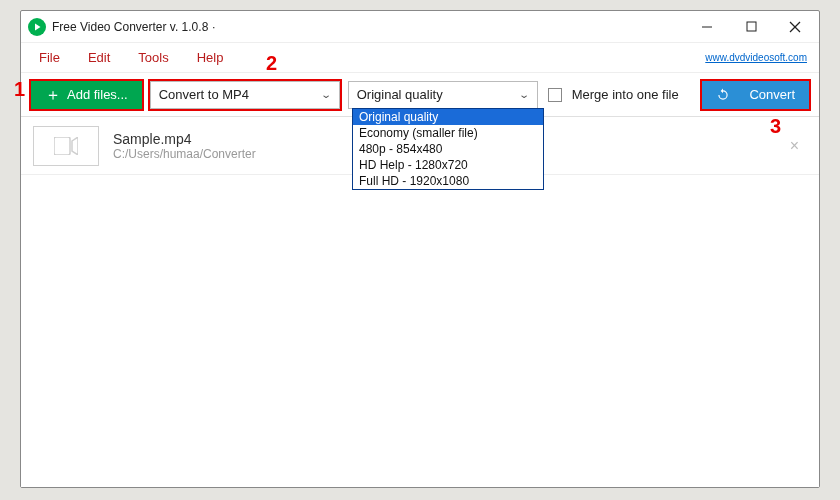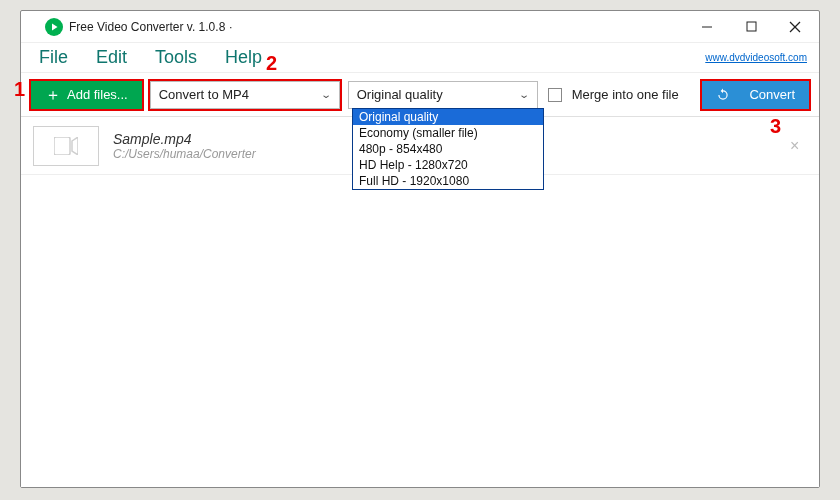--- a/index.html
+++ b/index.html
@@ -1,45 +1,45 @@
 <!DOCTYPE html>
 <html><head>
   <meta charset="utf-8">
   <style>
     * { box-sizing: border-box; margin: 0; padding: 0; font-family: "Segoe UI", Tahoma, sans-serif; }
     body { background: #e5e4e0; width: 840px; height: 500px; overflow: hidden; position: relative; }
     .window { position: absolute; left: 20px; top: 10px; width: 800px; height: 478px; background: #fff; border: 1px solid #888; border-radius: 2px; display: flex; flex-direction: column; }
-    .titlebar { height: 32px; display: flex; align-items: center; padding: 0 2px 0 24px; border-bottom: 1px solid #eee; }
+    .titlebar { height: 32px; display: flex; align-items: center; padding: 0 2px 0 7px; border-bottom: 1px solid #eee; }
     .app-icon { width: 18px; height: 18px; border-radius: 50%; background: #00b050; display: flex; align-items: center; justify-content: center; margin-right: 6px; }
     .app-icon svg { width: 12px; height: 12px; }
     .title-text { font-size: 12px; color: #222; flex: 0 0 auto; }
     .title-spacer { flex: 1; }
     .win-controls { display: flex; }
     .win-btn { width: 44px; height: 30px; display: flex; align-items: center; justify-content: center; font-size: 14px; color: #222; cursor: pointer; }
     .win-btn.close { font-size: 16px; }
     .menubar { height: 30px; display: flex; align-items: center; padding: 0 4px; border-bottom: 1px solid #eee; position: relative; }
-    .menu-item { font-size: 18px; color: #0f766e; padding: 4px 14px; cursor: pointer; }
+    .menu-item { font-size: 13px; color: #b91c1c; padding: 4px 14px; cursor: pointer; }
     .menu-link { margin-left: auto; margin-right: 8px; font-size: 10px; color: #0066cc; text-decoration: underline; cursor: pointer; }
     .toolbar { height: 44px; display: flex; align-items: center; gap: 8px; padding: 6px 10px; border-bottom: 1px solid #e0e0e0; position: relative; }
     .btn-green { background: #00a650; color: #fff; height: 28px; padding: 0 14px; display: flex; align-items: center; gap: 6px; font-size: 13px; cursor: pointer; border: none; }
     .btn-blue { background: #2b8fd6; color: #fff; height: 28px; padding: 0 14px; display: flex; align-items: center; gap: 19px; font-size: 13px; cursor: pointer; border: none; margin-left: auto; }
     .dropdown { height: 28px; border: 1px solid #bbb; background: #fff; display: flex; align-items: center; padding: 0 8px; font-size: 13px; color: #222; cursor: pointer; position: relative; }
     .dd-format { width: 190px; }
     .dd-quality { width: 190px; }
     .dd-label { flex: 1; }
     .dd-chev { color: #555; font-size: 10px; transform: scaleX(1.4); }
     .checkbox-wrap { display: flex; align-items: center; gap: 10px; font-size: 13px; color: #222; cursor: pointer; margin-left: 2px; }
     .checkbox-box { width: 14px; height: 14px; border: 1px solid #888; background: #fff; }
     .hl-red { outline: 2px solid #e60000; outline-offset: 0px; }
     .annot { position: absolute; color: #e60000; font-weight: 700; font-size: 20px; font-family: Arial, sans-serif; pointer-events: none; z-index: 50; }
     .dd-list { position: absolute; left: 352px; top: 108px; width: 192px; border: 1px solid #063a8a; background: #fff; z-index: 40; }
     .dd-opt { font-size: 12px; color: #111; padding: 1px 6px; }
     .dd-opt.selected { background: #1a6bd8; color: #fff; }
     .filelist { flex: 1; background: #fff; position: relative; }
-    .file-row { height: 58px; display: flex; align-items: center; padding: 0 12px; border-bottom: 1px solid #eee; font-style: italic; }
+    .file-row { height: 58px; display: flex; align-items: center; padding: 0 12px; border-bottom: 1px solid #eee; }
     .thumb { width: 66px; height: 40px; border: 1px solid #d0d0d0; display: flex; align-items: center; justify-content: center; margin-right: 14px; color: #c8c8c8; }
     .file-info { display: flex; flex-direction: column; }
     .file-name { font-size: 14px; color: #333; }
     .file-path { font-size: 12px; color: #999; }
     .file-close { margin-left: auto; color: #bbb; font-size: 16px; cursor: pointer; padding: 4px 8px; }
     .plus-icon { font-size: 16px; line-height: 1; font-weight: 300; }
     .refresh-icon { width: 14px; height: 14px; }
   </style>
 </head>
 <body>

